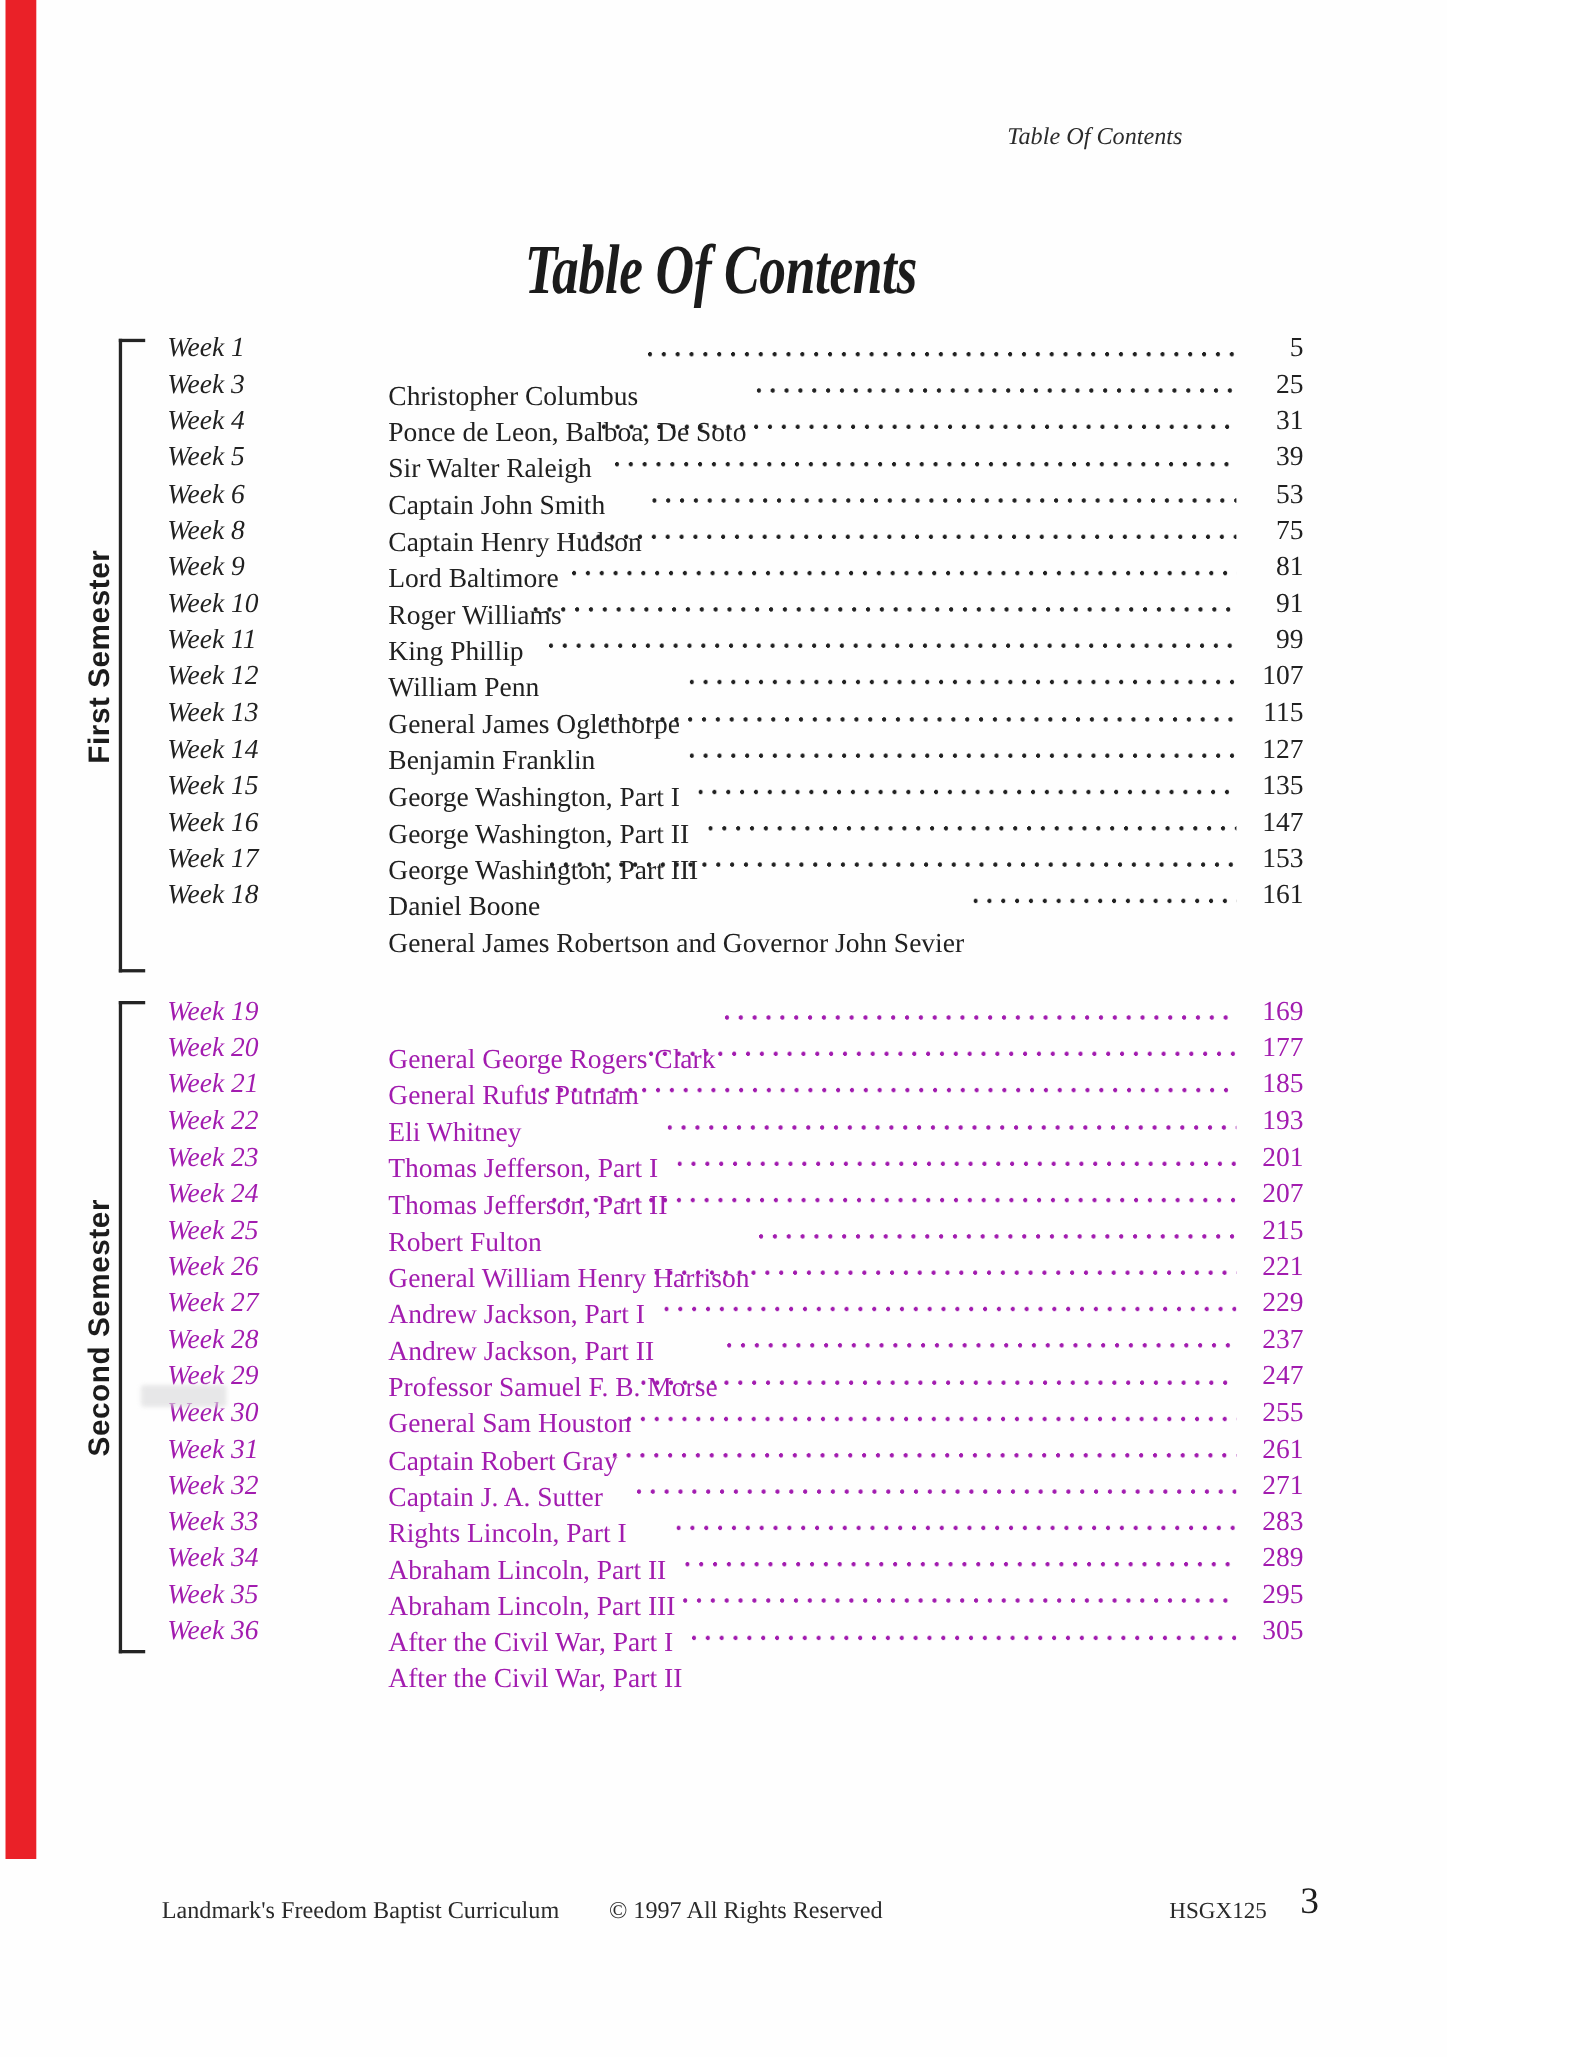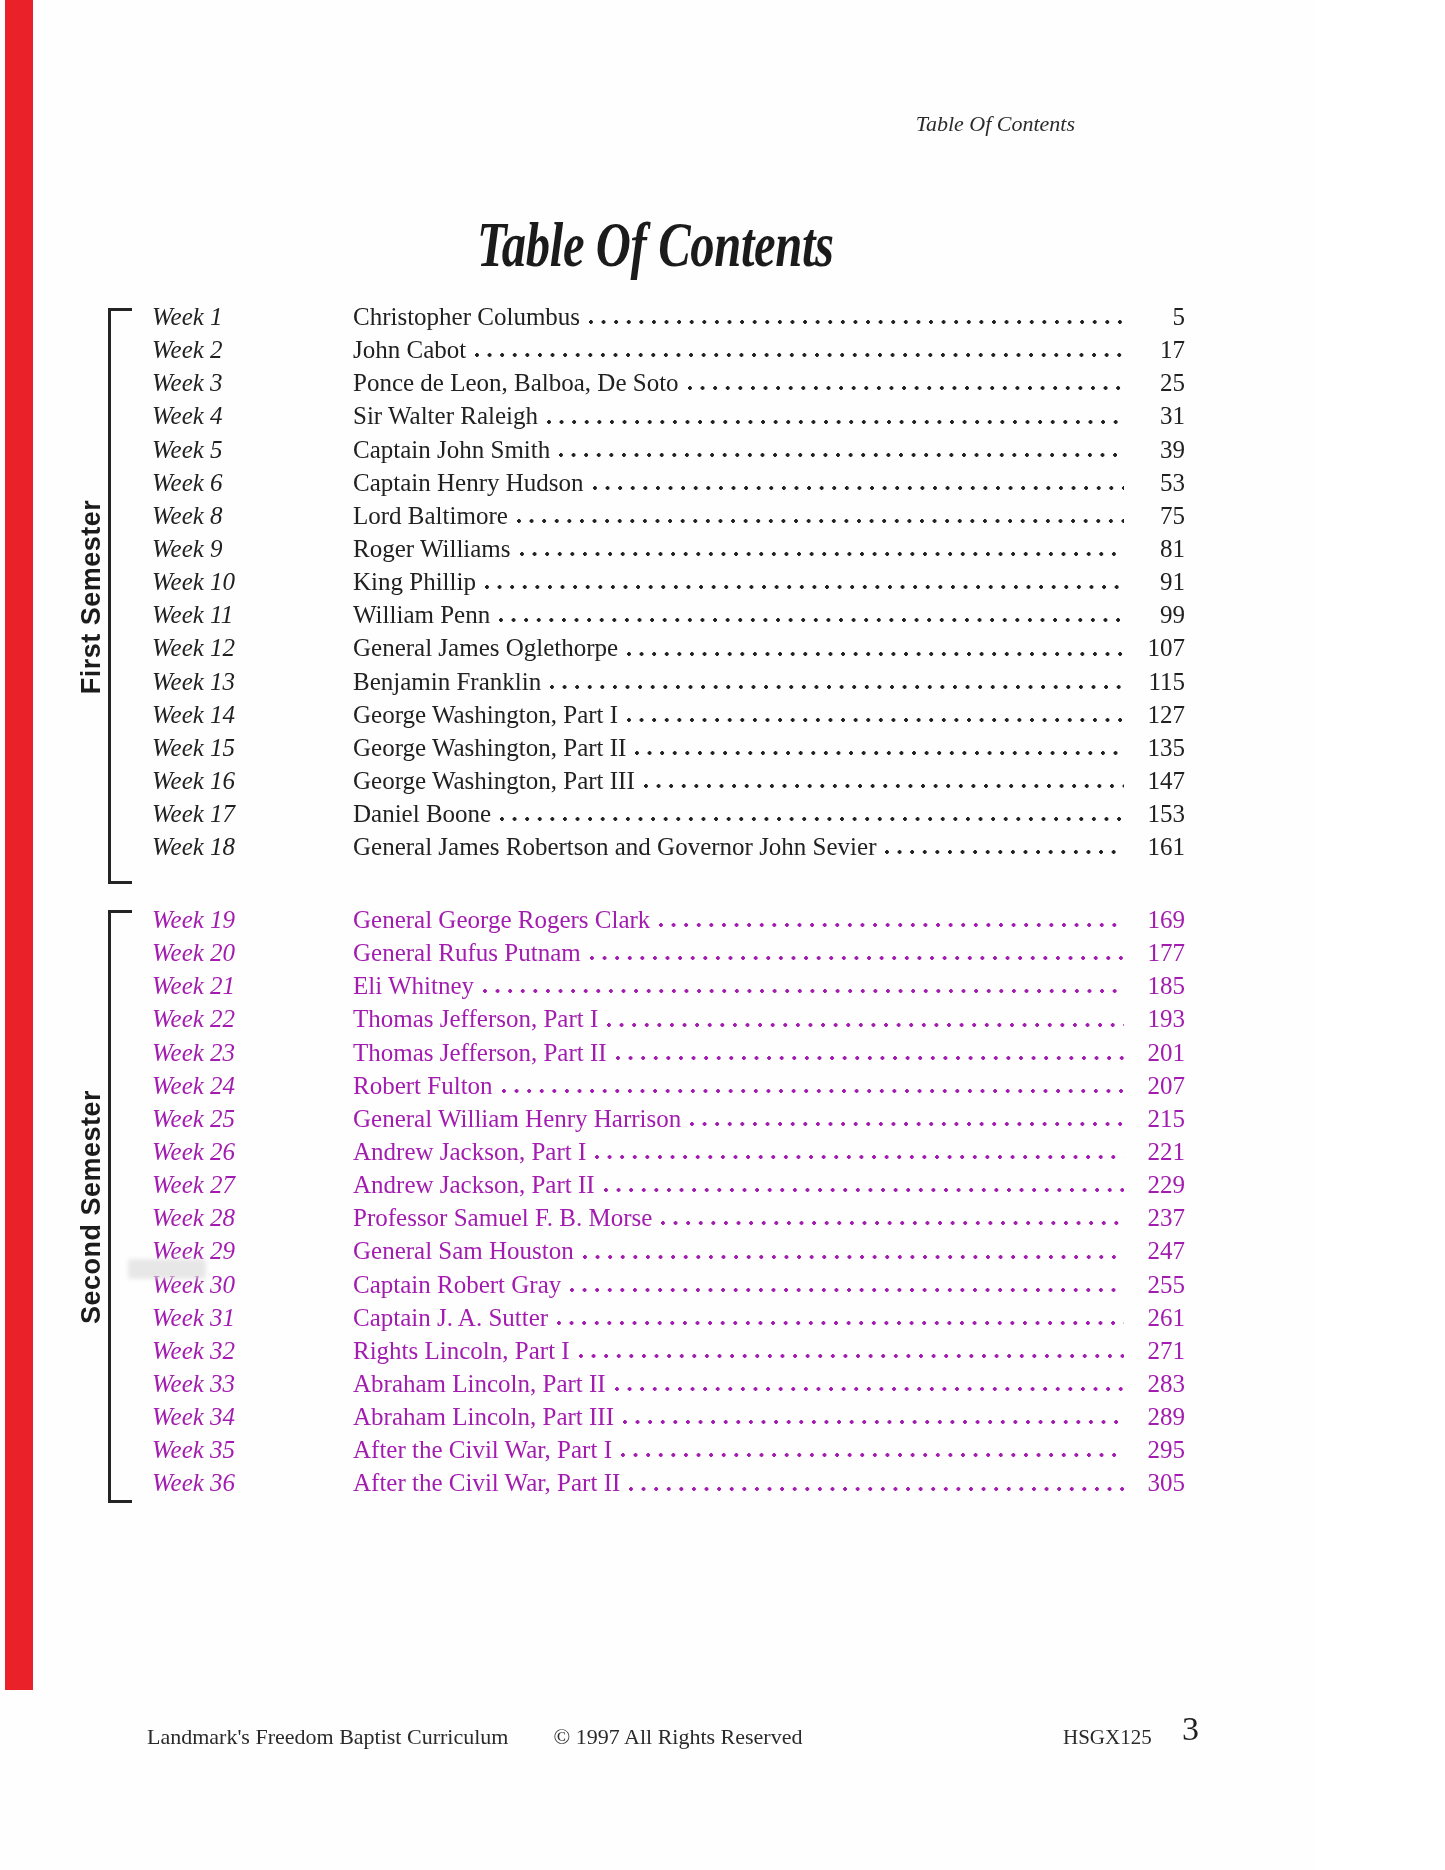--- a/index.html
+++ b/index.html
@@ -50,21 +50,21 @@
   .vlabel.first{top:597px;}
   .vlabel.second{top:1207px;}
   
   .toc{
     position:absolute;left:152px;width:1033px;
     font-size:25px;
   }
   .toc.first{top:300px;color:#212121;}
   .toc.second{top:903px;color:#98989b;}
   .row{
-    display:flex;align-items:flex-end;
+    display:flex;align-items:flex-start;
     height:33.15px;line-height:33.15px;white-space:nowrap;
   }
   .week{
     flex:0 0 201px;font-style:italic;
   }
   .entry-title{flex:0 0 auto;margin-top:44px;}
   .leader{
     flex:1 1 auto;height:4px;align-self:flex-end;
     margin:0 6px 9px 9px;
     background-image:radial-gradient(circle at 2px 2px, currentColor 1.75px, transparent 2.1px);
@@ -101,26 +101,20 @@
   <div class="vlabel second">Second Semester</div>
 
   <div class="toc first" style="color: rgb(33, 33, 33);">
   <div class="row">
     <span class="week">Week 1</span>
     <span class="entry-title">Christopher Columbus</span>
     <span class="leader"></span>
     <span class="pagenum">5</span>
   </div>
 
-  <div class="row">
-    <span class="week">Week 2</span>
-    <span class="entry-title">John Cabot</span>
-    <span class="leader"></span>
-    <span class="pagenum">17</span>
-  </div>
 
   <div class="row">
     <span class="week">Week 3</span>
     <span class="entry-title">Ponce de Leon, Balboa, De Soto</span>
     <span class="leader"></span>
     <span class="pagenum">25</span>
   </div>
 
   <div class="row">
     <span class="week">Week 4</span>

